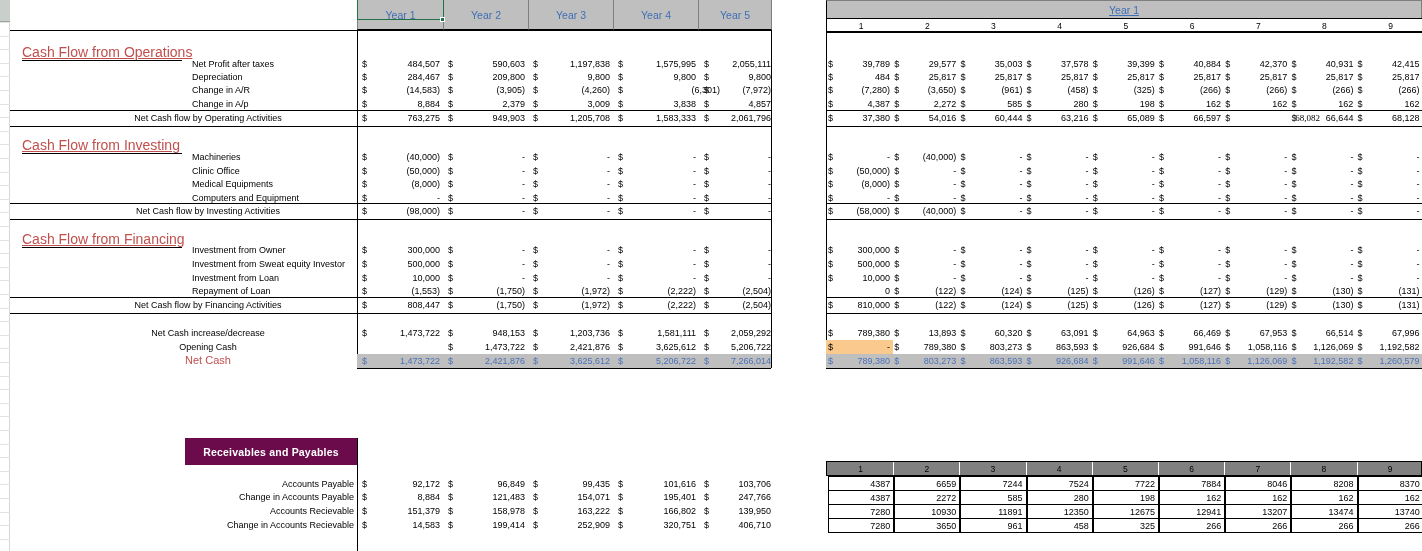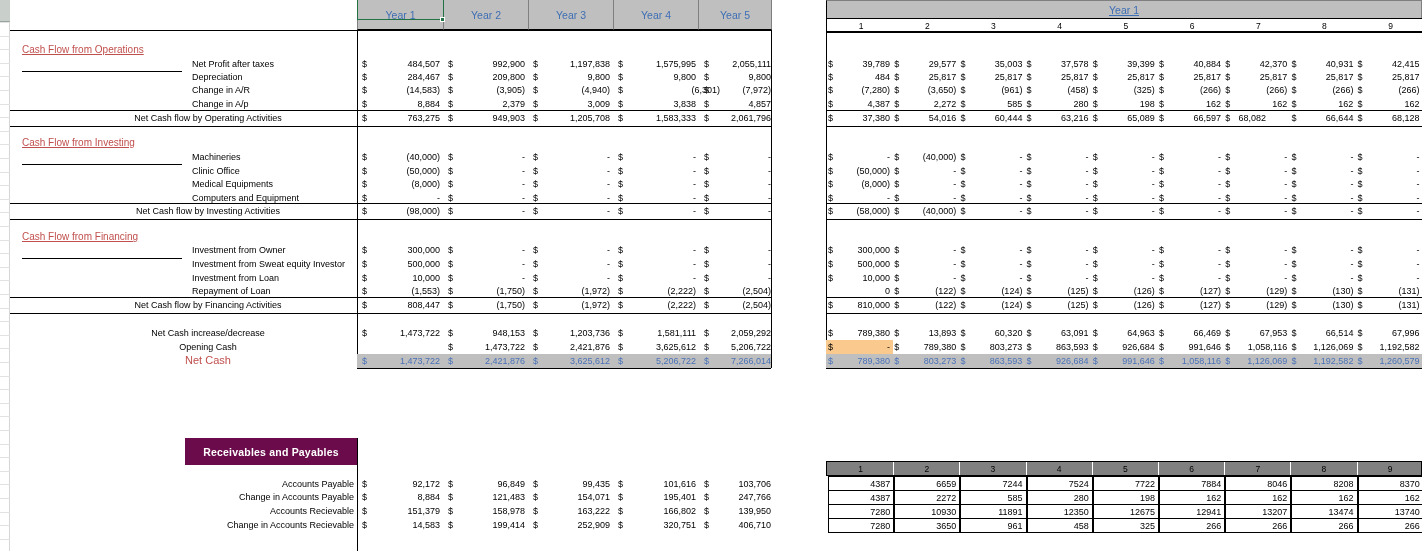--- a/index.html
+++ b/index.html
@@ -108,24 +108,24 @@
   .m-num {
     position: absolute; top: 19px; height: 13px;
     font-size: 8.5px; color: #000;
     display: flex; align-items: center; justify-content: center;
   }
 
   
   .sect {
     position: absolute;
     color: #c0504d;
-    font-size: 10px;
+    font-size: 14px;
     white-space: nowrap;
     border-bottom: 1.2px solid #000000;
-    padding-bottom: 16px;
+    padding-bottom: 0;
     text-decoration: underline;
     text-decoration-color: #c0504d;
   }
 
   
   .rowlabel { position: absolute; font-size: 9px; color: #000; white-space: nowrap; }
   .rowlabel.indent { left: 192px; text-align: left; }
   .rowlabel.subtotal { left: 60px; width: 296px; text-align: center; }
   .rowlabel.netcash { left: 60px; width: 296px; text-align: center; color: #c0504d; font-size: 11px; }
   .rowlabel.rp { right: 1065px; text-align: left; }
@@ -270,21 +270,21 @@
       <div class="rowlabel subtotal" style="top:300px;">Net Cash flow by Financing Activities</div>
       <div class="rowlabel subtotal" style="top:328px;">Net Cash increase/decrease</div>
       <div class="rowlabel subtotal" style="top:342px;">Opening Cash</div>
       <div class="rowlabel netcash" style="top:356px;top:354px;">Net Cash</div>
       <div class="hl-gray" style="left:357px; top:354px; width:414px; height:14px;"></div>
       <div class="hl-gray" style="left:826px; top:354px; width:596px; height:14px;"></div>
       <div class="hl-orange" style="left:826px; top:340px; width:67px; height:14px;"></div>
       <span class="dol" style="left:362px; top:59px;">$</span>
       <span class="num" style="left:362px; top:59px; width:78px;">484,507</span>
       <span class="dol" style="left:448px; top:59px;">$</span>
-      <span class="num" style="left:448px; top:59px; width:77px;">992,900</span>
+      <span class="num" style="left:448px; top:59px; width:77px;">590,603</span>
       <span class="dol" style="left:533px; top:59px;">$</span>
       <span class="num" style="left:533px; top:59px; width:77px;">1,197,838</span>
       <span class="dol" style="left:618px; top:59px;">$</span>
       <span class="num" style="left:618px; top:59px; width:78px;">1,575,995</span>
       <span class="dol" style="left:704px; top:59px;">$</span>
       <span class="num" style="left:704px; top:59px; width:67px;">2,055,111</span>
       <span class="dol" style="left:828px; top:59px;">$</span>
       <span class="num" style="left:828px; top:59px; width:62px;">39,789</span>
       <span class="dol" style="left:894.2px; top:59px;">$</span>
       <span class="num" style="left:894.2px; top:59px; width:62px;">29,577</span>
@@ -328,21 +328,21 @@
       <span class="num" style="left:1225.2px; top:72px; width:62px;">25,817</span>
       <span class="dol" style="left:1291.4px; top:72px;">$</span>
       <span class="num" style="left:1291.4px; top:72px; width:62px;">25,817</span>
       <span class="dol" style="left:1357.6px; top:72px;">$</span>
       <span class="num" style="left:1357.6px; top:72px; width:62px;">25,817</span>
       <span class="dol" style="left:362px; top:85px;">$</span>
       <span class="num" style="left:362px; top:85px; width:78px;">(14,583)</span>
       <span class="dol" style="left:448px; top:85px;">$</span>
       <span class="num" style="left:448px; top:85px; width:77px;">(3,905)</span>
       <span class="dol" style="left:533px; top:85px;">$</span>
-      <span class="num" style="left:533px; top:85px; width:77px;">(4,940)</span>
+      <span class="num" style="left:533px; top:85px; width:77px;">(4,260)</span>
       <span class="dol" style="left:618px; top:85px;">$</span>
       <span class="num" style="left:642px; top:85px; width:78px;">(6,301)</span>
       <span class="dol" style="left:704px; top:85px;">$</span>
       <span class="num" style="left:704px; top:85px; width:67px;">(7,972)</span>
       <span class="dol" style="left:828px; top:85px;">$</span>
       <span class="num" style="left:828px; top:85px; width:62px;">(7,280)</span>
       <span class="dol" style="left:894.2px; top:85px;">$</span>
       <span class="num" style="left:894.2px; top:85px; width:62px;">(3,650)</span>
       <span class="dol" style="left:960.4px; top:85px;">$</span>
       <span class="num" style="left:960.4px; top:85px; width:62px;">(961)</span>
@@ -402,21 +402,21 @@
       <span class="num" style="left:894.2px; top:113px; width:62px;">54,016</span>
       <span class="dol" style="left:960.4px; top:113px;">$</span>
       <span class="num" style="left:960.4px; top:113px; width:62px;">60,444</span>
       <span class="dol" style="left:1026.6px; top:113px;">$</span>
       <span class="num" style="left:1026.6px; top:113px; width:62px;">63,216</span>
       <span class="dol" style="left:1092.8px; top:113px;">$</span>
       <span class="num" style="left:1092.8px; top:113px; width:62px;">65,089</span>
       <span class="dol" style="left:1159px; top:113px;">$</span>
       <span class="num" style="left:1159px; top:113px; width:62px;">66,597</span>
       <span class="dol" style="left:1225.2px; top:113px;">$</span>
-      <span class="num" style="left:1204px; top:113px; width:62px;">68,082</span>
+      <span class="num" style="left:1258px; top:113px; width:62px;font-family:Liberation Serif, serif;">68,082</span>
       <span class="dol" style="left:1291.4px; top:113px;">$</span>
       <span class="num" style="left:1291.4px; top:113px; width:62px;">66,644</span>
       <span class="dol" style="left:1357.6px; top:113px;">$</span>
       <span class="num" style="left:1357.6px; top:113px; width:62px;">68,128</span>
       <span class="dol" style="left:362px; top:152px;">$</span>
       <span class="num" style="left:362px; top:152px; width:78px;">(40,000)</span>
       <span class="dol" style="left:448px; top:152px;">$</span>
       <span class="num" style="left:448px; top:152px; width:77px;">-</span>
       <span class="dol" style="left:533px; top:152px;">$</span>
       <span class="num" style="left:533px; top:152px; width:77px;">-</span>

